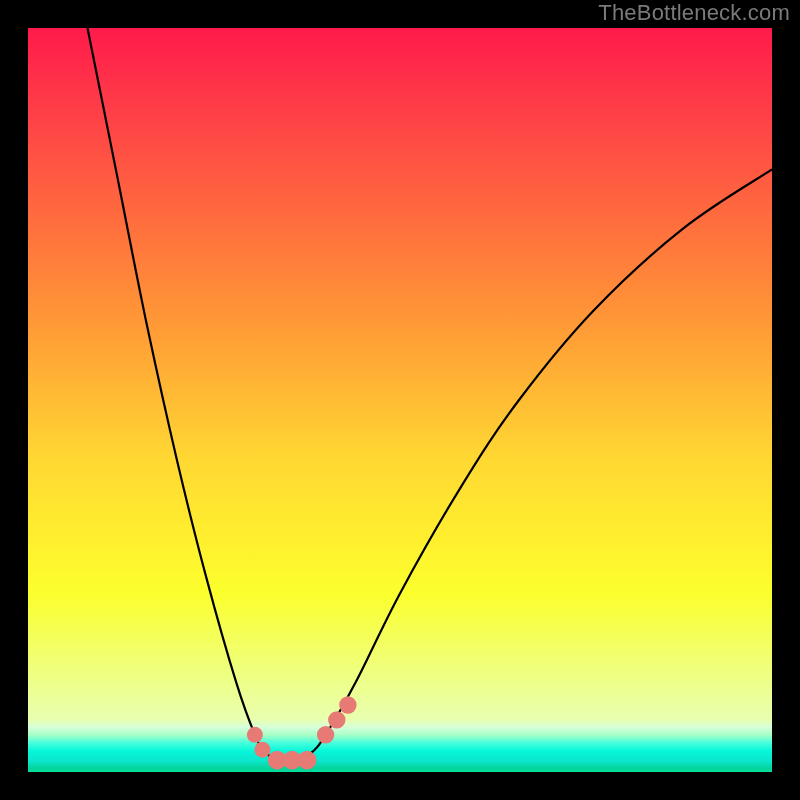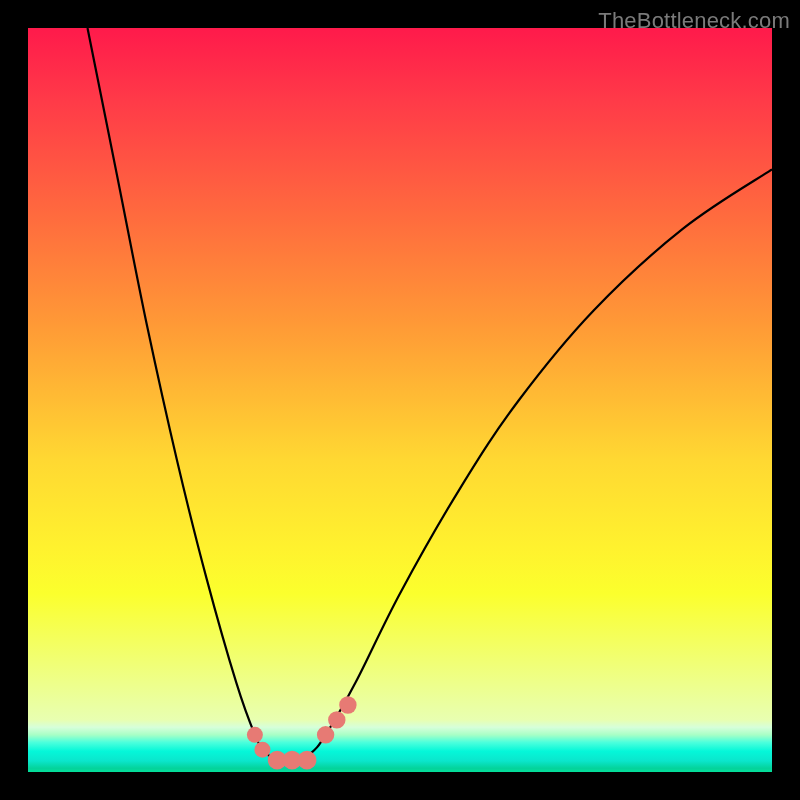--- a/index.html
+++ b/index.html
@@ -30,21 +30,21 @@
       #a8ffc6 95%,
       #4dffdc 96%,
       #05f7d9 97.2%,
       #0be6cc 98.5%,
       #04d39b 99.5%,
       #04e09a 100%
     );
   }
   .watermark {
     position: absolute;
-    top: 8px;
+    top: 0;
     right: 10px;
     color: #7a7a7a;
     font-size: 22px;
     font-weight: 500;
     letter-spacing: 0.2px;
     user-select: none;
   }
   svg.curve {
     position: absolute;
     left: 28px;

